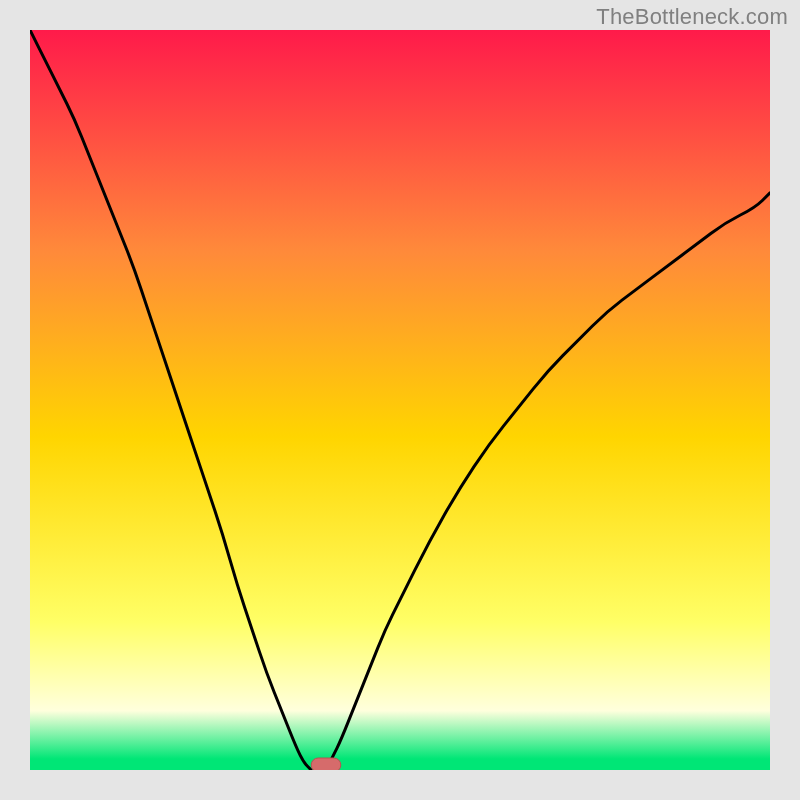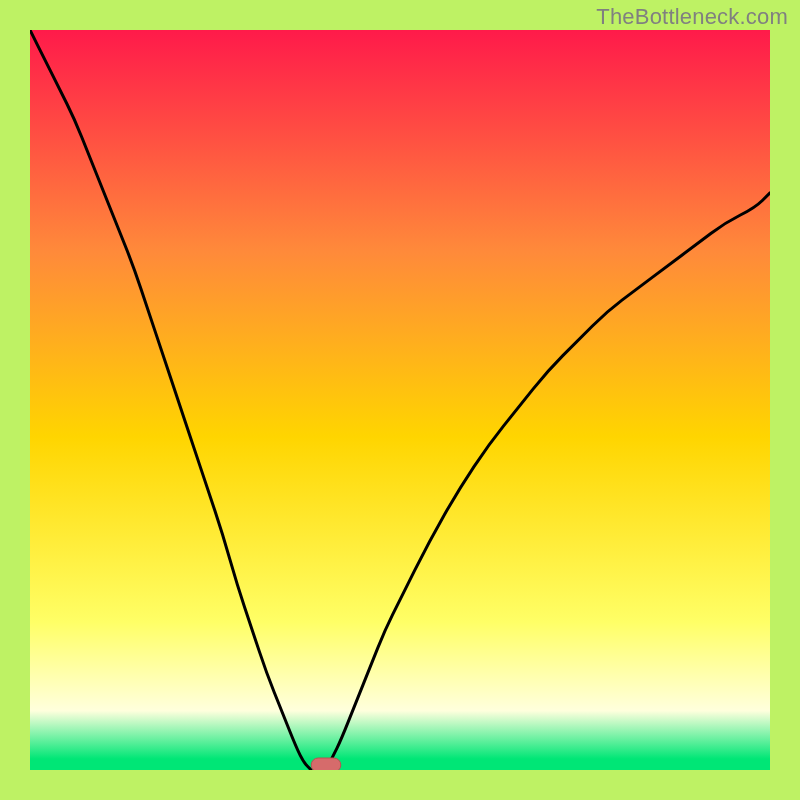--- a/index.html
+++ b/index.html
@@ -8,21 +8,21 @@
     width: 800px;
     height: 800px;
     overflow: hidden;
     background: #000;
     font-family: Arial, Helvetica, sans-serif;
   }
   .frame {
     position: absolute;
     left: 0; top: 0;
     width: 800px; height: 800px;
-    background: #bef264;
+    background: #e5e5e5;
   }
   .plot-area {
     position: absolute;
     left: 30px;
     top: 30px;
     width: 740px;
     height: 740px;
   }
   svg {
     display: block;

